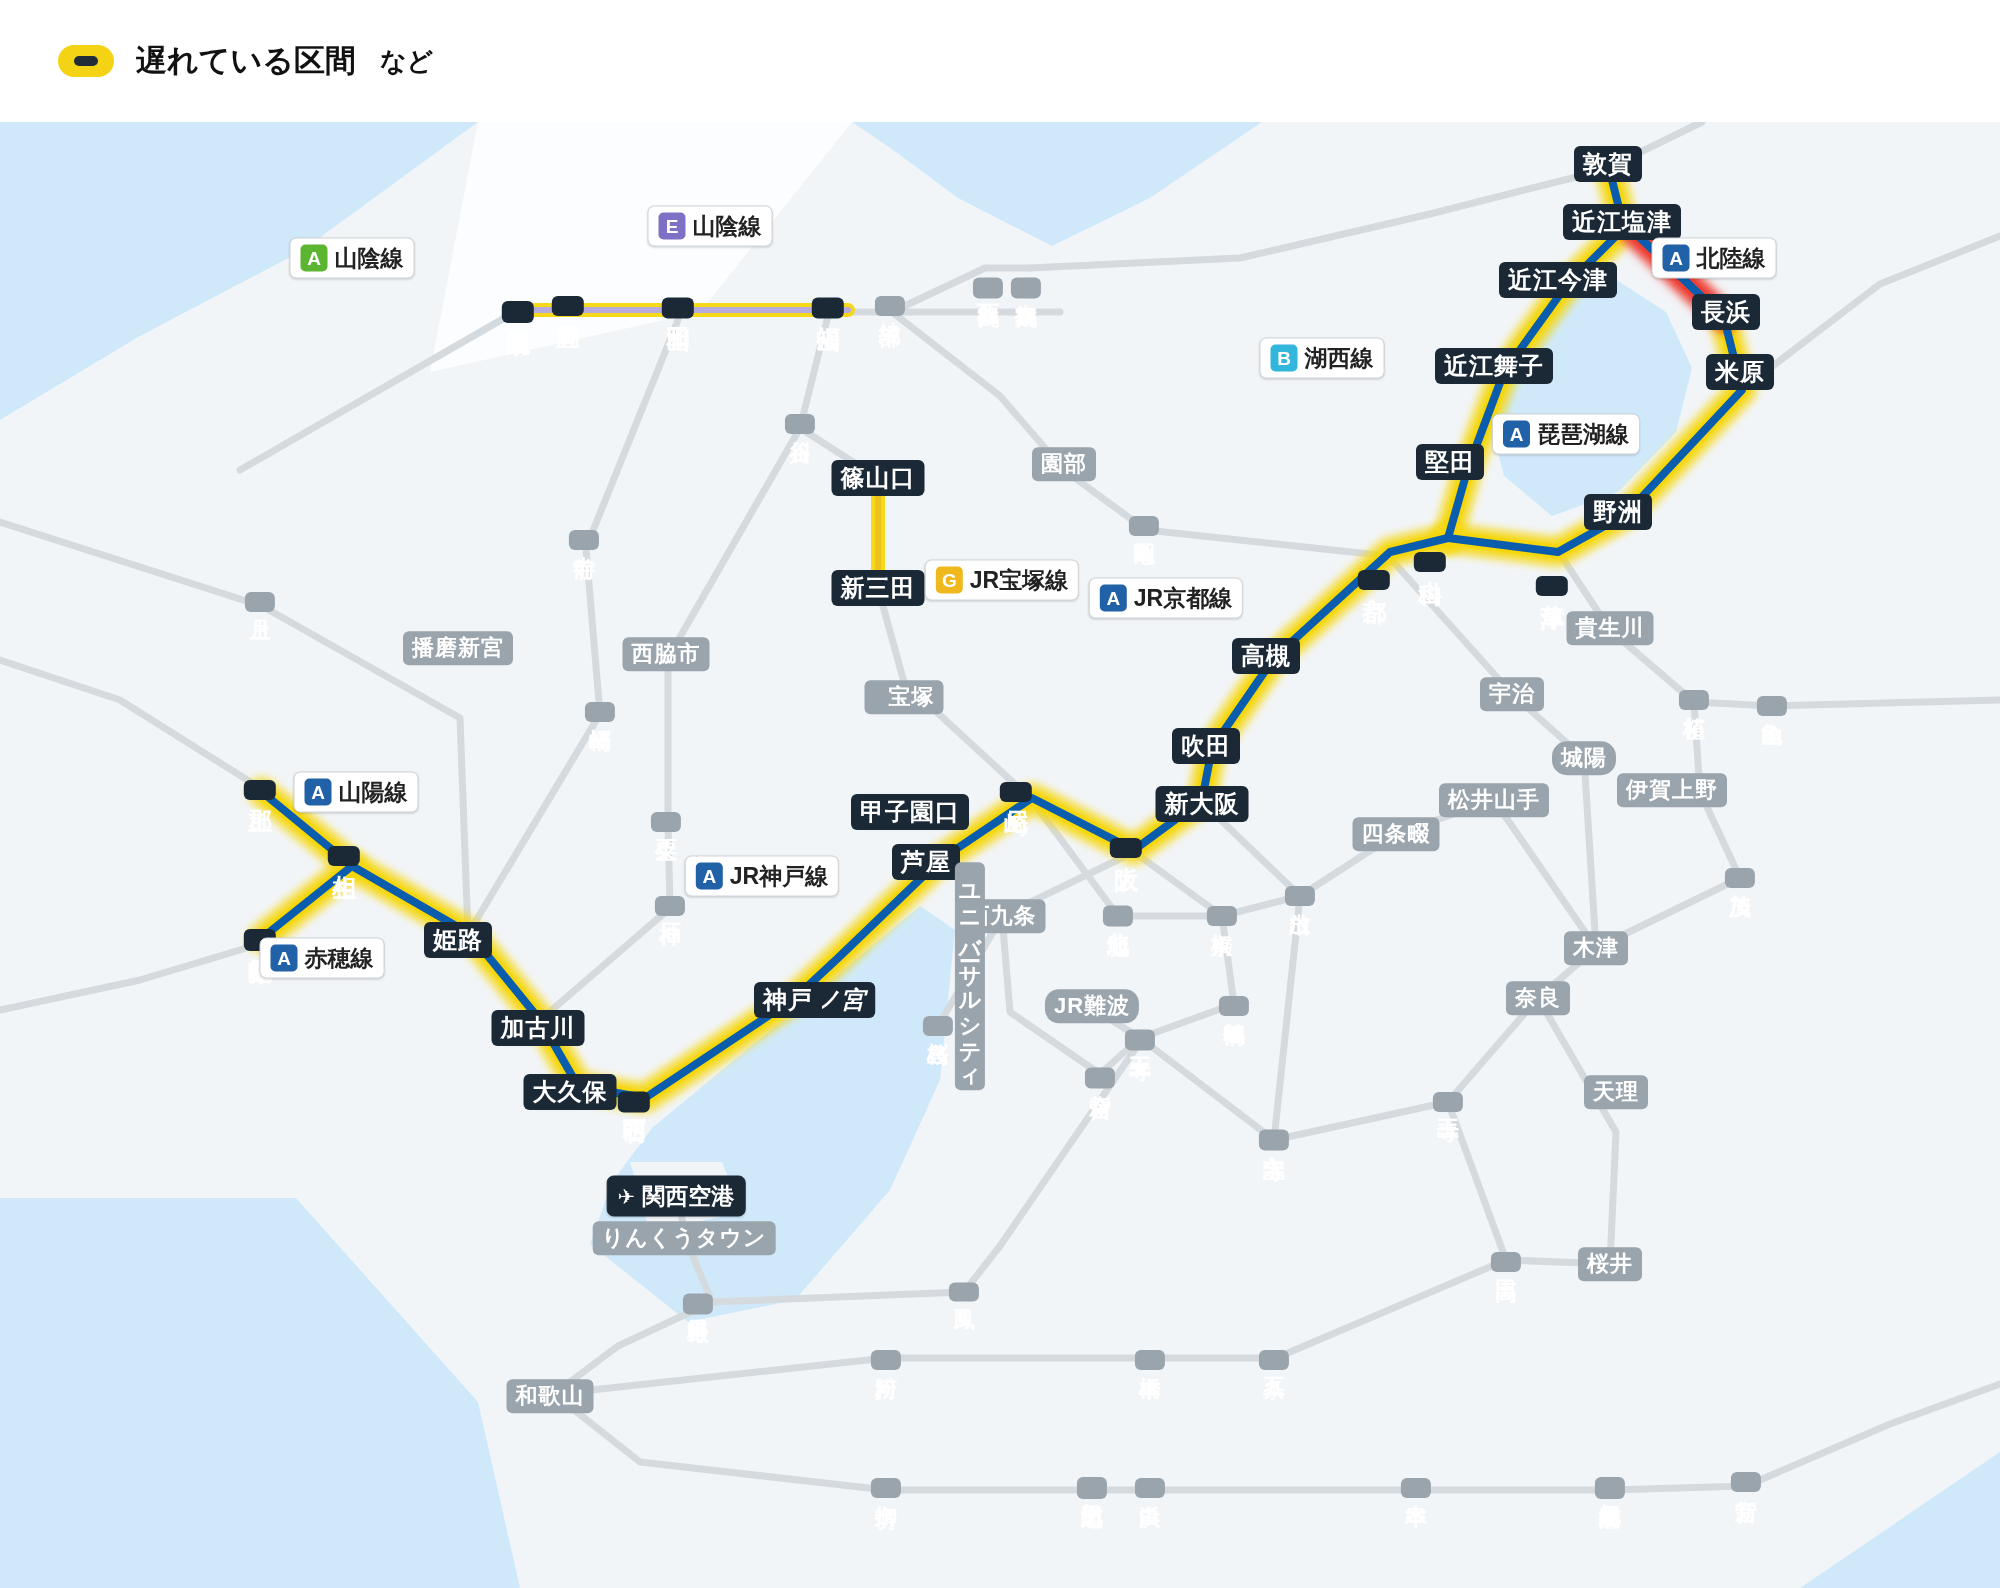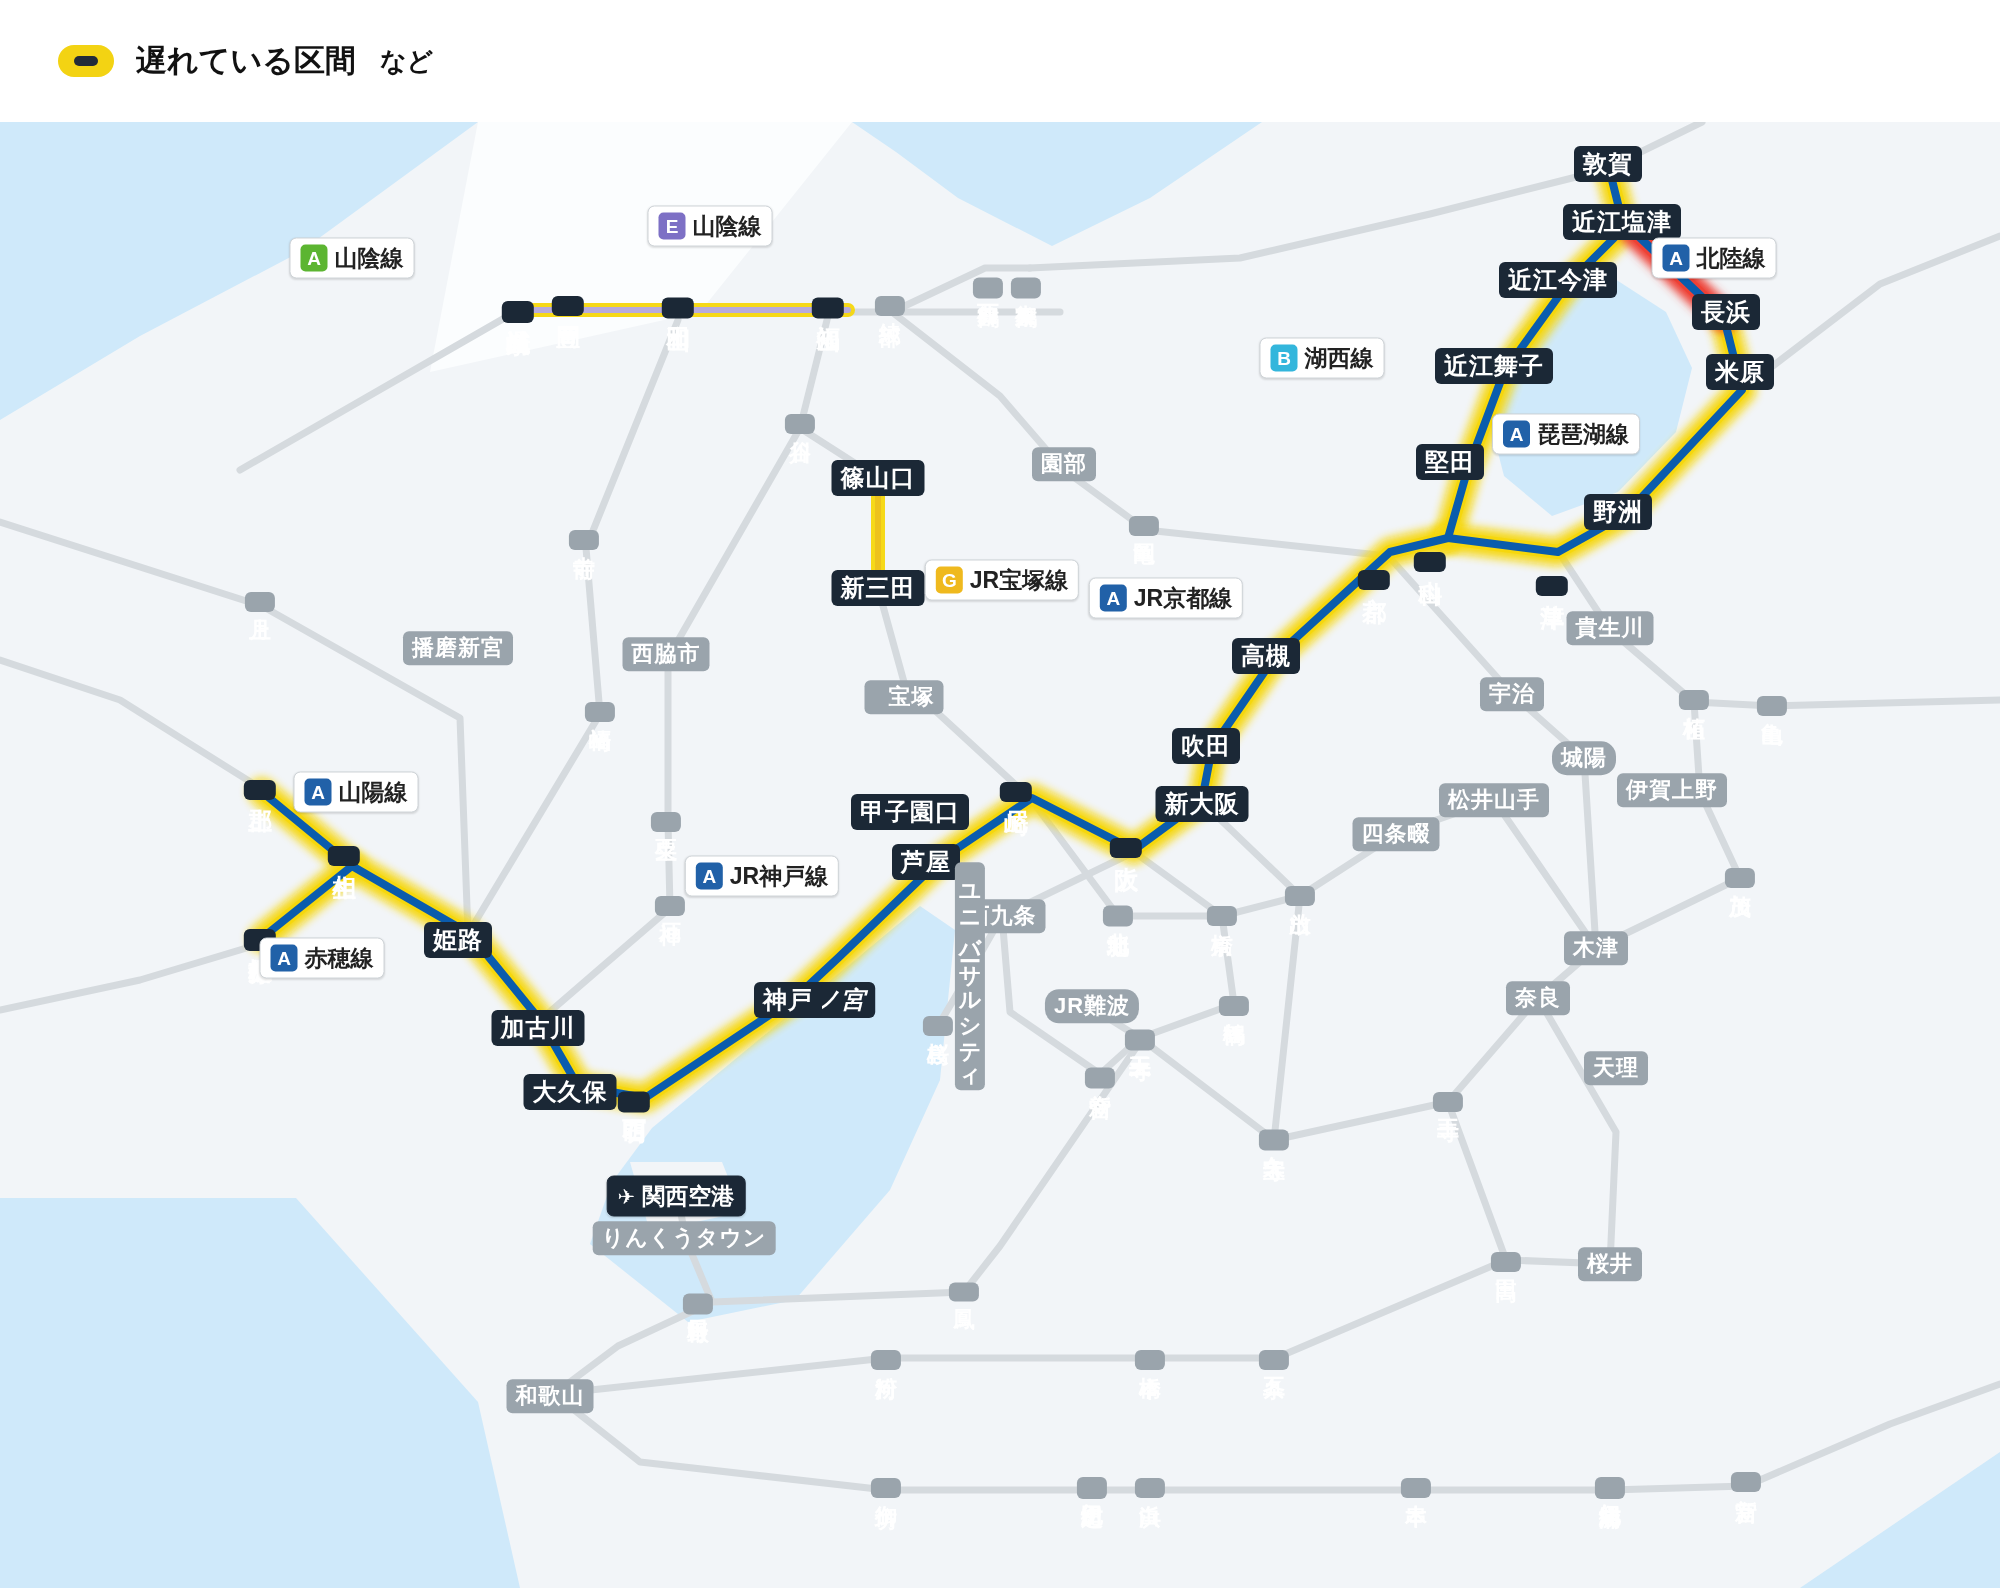--- a/index.html
+++ b/index.html
@@ -213,21 +213,21 @@
       <div class="station i h" style="left: 1002px; top: 916px;">西九条</div>
       <div class="station i v" style="left: 970px; top: 976px;">ユニバーサルシティ</div>
       <div class="station i v" style="left: 1234px; top: 1006px;">鶴橋</div>
       <div class="station i h" style="left: 1092px; top: 1006px; border-radius: 14px;">JR難波</div>
       <div class="station i h" style="left: 1538px; top: 998px;">奈良</div>
       <div class="station i v" style="left: 938px; top: 1026px;">桜島</div>
       <div class="station i v" style="left: 1140px; top: 1040px;">天王寺</div>
       <div class="station i v" style="left: 1100px; top: 1078px;">新今宮</div>
       <div class="station i v" style="left: 1448px; top: 1102px;">王寺</div>
       <div class="station i v" style="left: 1274px; top: 1140px;">久宝寺</div>
-      <div class="station i h" style="left: 1616px; top: 1068px;">天理</div>
+      <div class="station i h" style="left: 1616px; top: 1092px;">天理</div>
       <div class="station i h" style="left: 684px; top: 1238px;">りんくうタウン</div>
       <div class="station i v" style="left: 698px; top: 1304px;">日根野</div>
       <div class="station i v" style="left: 1506px; top: 1262px;">高田</div>
       <div class="station i h" style="left: 1610px; top: 1264px;">桜井</div>
       <div class="station i v" style="left: 964px; top: 1292px;">鳳</div>
       <div class="station i v" style="left: 886px; top: 1360px;">粉河</div>
       <div class="station i v" style="left: 1150px; top: 1360px;">橋本</div>
       <div class="station i v" style="left: 1274px; top: 1360px;">五条</div>
       <div class="station i h" style="left: 550px; top: 1396px;">和歌山</div>
       <div class="station i v" style="left: 886px; top: 1488px;">御坊</div>

